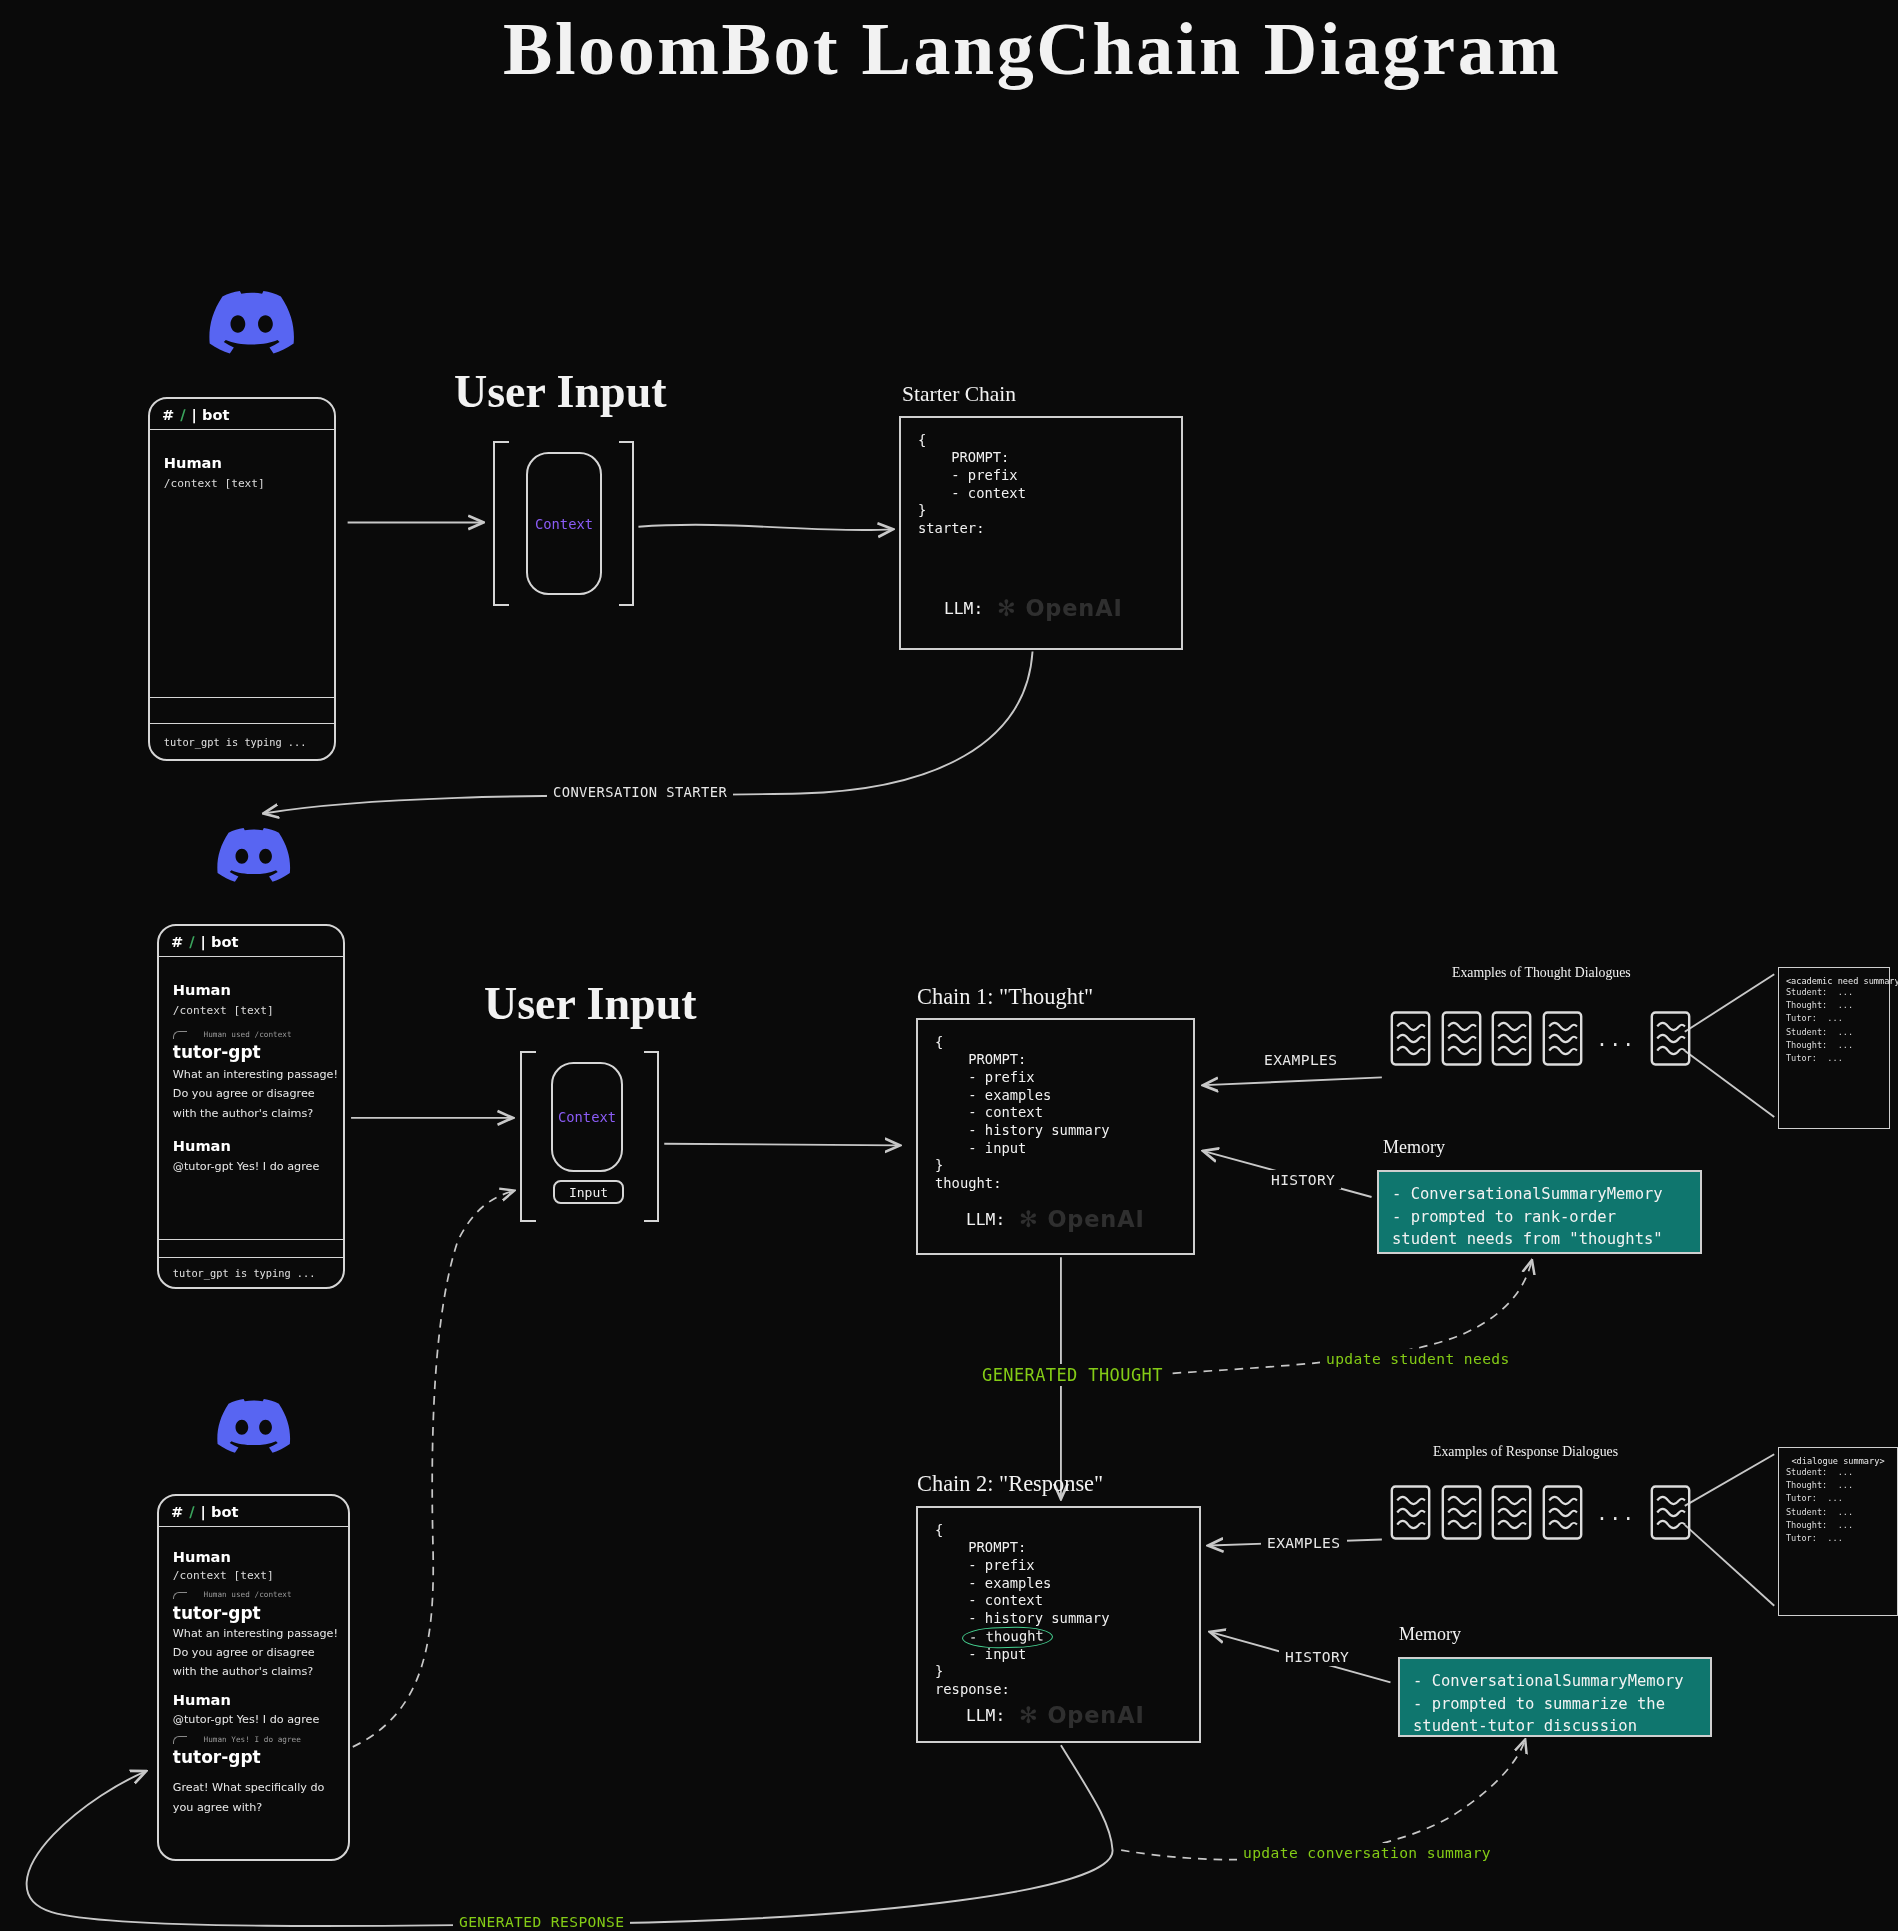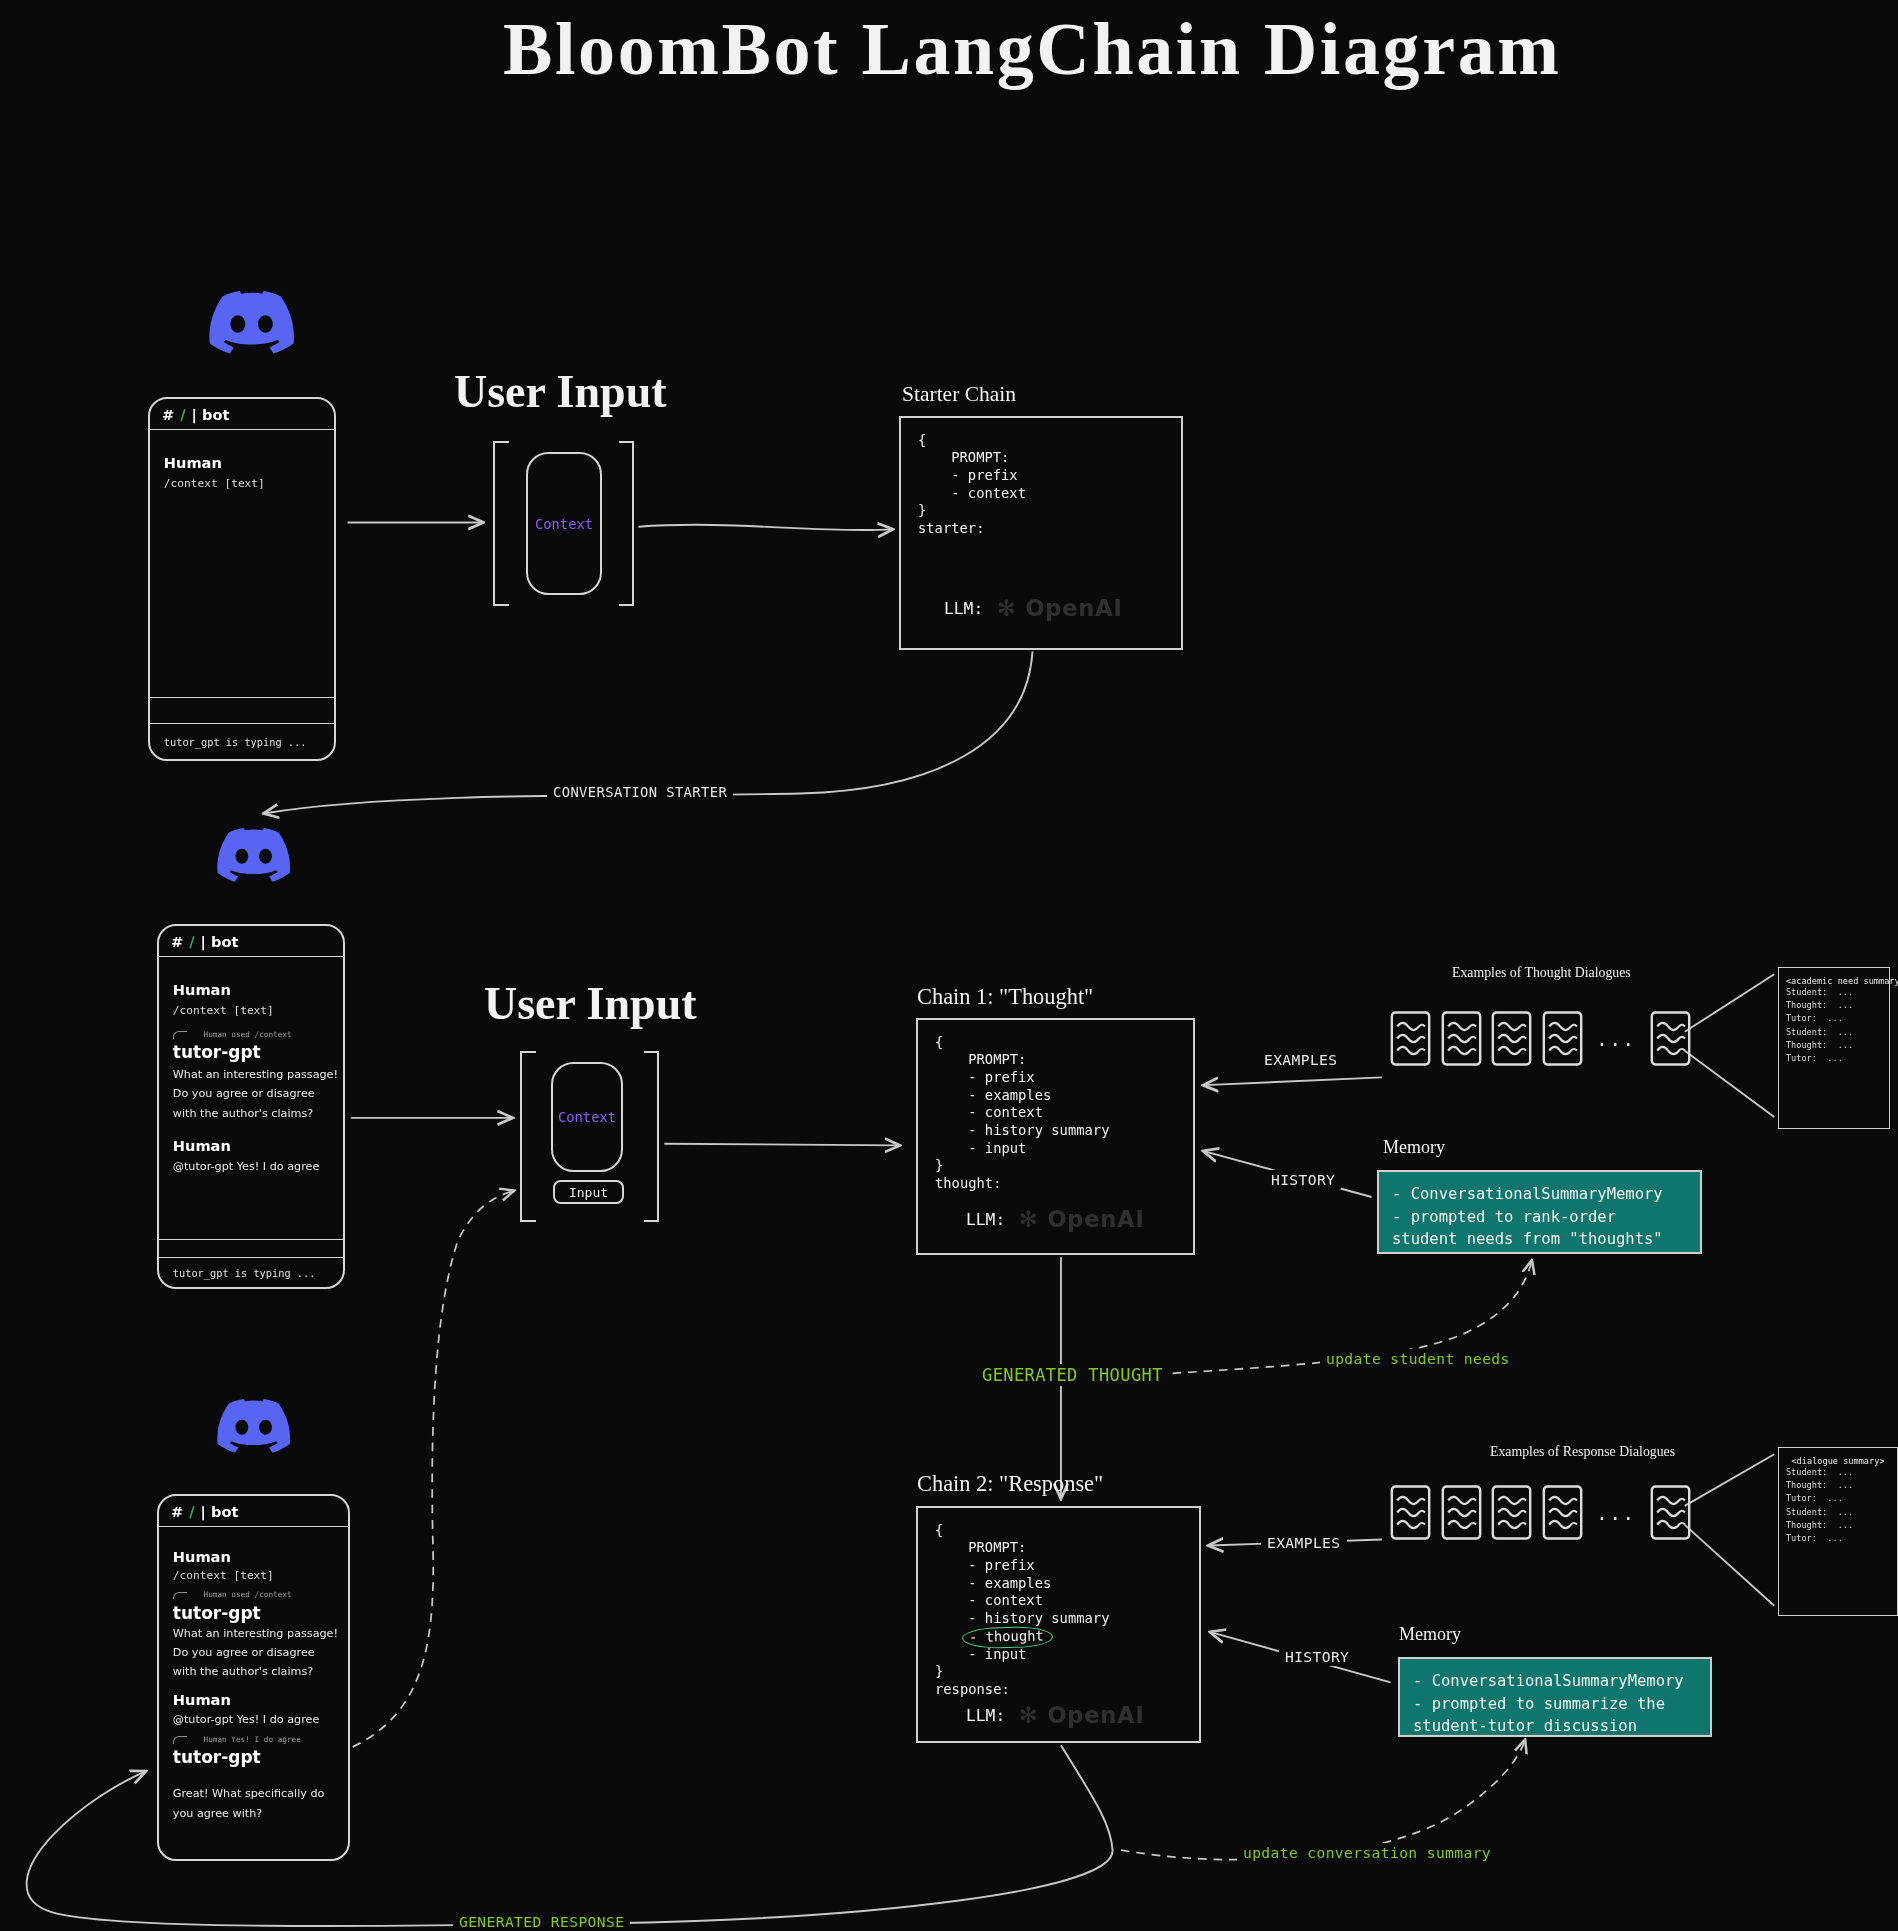--- a/index.html
+++ b/index.html
@@ -280,21 +280,21 @@
     <div class="txt first" style="margin-top:4.3px;">What an interesting passage!</div>
     <div class="txt">Do you agree or disagree</div>
     <div class="txt">with the author's claims?</div>
     <div class="author" style="margin-top:11.2px;">Human</div>
     <div class="txt first" style="margin-top:4.3px;">@tutor-gpt Yes! I do agree</div>
     <div class="hint" style="margin-top:7.7px;">
         <span class="reply-curve"></span>
         <span>Human  Yes! I do agree</span>
       </div>
     <div class="author lg">tutor-gpt</div>
-    <div class="txt first" style="margin-top:20px;">Great! What specifically do</div>
+    <div class="txt first" style="margin-top:14px;">Great! What specifically do</div>
     <div class="txt">you agree with?</div>
   </div>
 </div>
 
 <div class="chain-title hand" style="left:917px; top:1471px;">Chain 2: "Response"</div>
 <div class="chainbox" style="left:916px; top:1506px; width:285px; height:237px;">
   <div class="line">{</div>
   <div class="line">    PROMPT:</div>
   <div class="line">    - prefix</div>
   <div class="line">    - examples</div>
@@ -303,21 +303,21 @@
   <div class="line"><span>    </span><span class="circled">- thought</span></div>
   <div class="line">    - input</div>
   <div class="line">}</div>
   <div class="line">response:</div>
   <div class="llm-row" style="left:48px; top:194px;">
     <span>LLM:</span>
     <span class="llm-faded"><span>✻</span> <span>OpenAI</span></span>
   </div>
 </div>
 
-<div class="ex-title hand" style="left:1490px; top:1444px;">Examples of Response Dialogues</div>
+<div class="ex-title hand" style="left:1433px; top:1444px;">Examples of Response Dialogues</div>
 <div class="docrow" style="left:1390px; top:1484px;">
   <svg width="41" height="57" viewBox="0 0 34 46">
       <rect x="1.5" y="1.5" width="31" height="43" rx="3" fill="none" stroke="#ddd" stroke-width="2"></rect>
       <path d="M6 13 c3 -4 6 -4 9 0 c3 4 6 4 9 0 c2 -2 3 -2 5 0 M6 23 c3 -4 6 -4 9 0 c3 4 6 4 9 0 c2 -2 3 -2 5 0 M6 33 c3 -4 6 -4 9 0 c3 4 6 4 9 0 c2 -2 3 -2 5 0" fill="none" stroke="#ddd" stroke-width="1.8"></path>
     </svg>
   <svg width="41" height="57" viewBox="0 0 34 46">
       <rect x="1.5" y="1.5" width="31" height="43" rx="3" fill="none" stroke="#ddd" stroke-width="2"></rect>
       <path d="M6 13 c3 -4 6 -4 9 0 c3 4 6 4 9 0 c2 -2 3 -2 5 0 M6 23 c3 -4 6 -4 9 0 c3 4 6 4 9 0 c2 -2 3 -2 5 0 M6 33 c3 -4 6 -4 9 0 c3 4 6 4 9 0 c2 -2 3 -2 5 0" fill="none" stroke="#ddd" stroke-width="1.8"></path>
     </svg>
   <svg width="41" height="57" viewBox="0 0 34 46">

